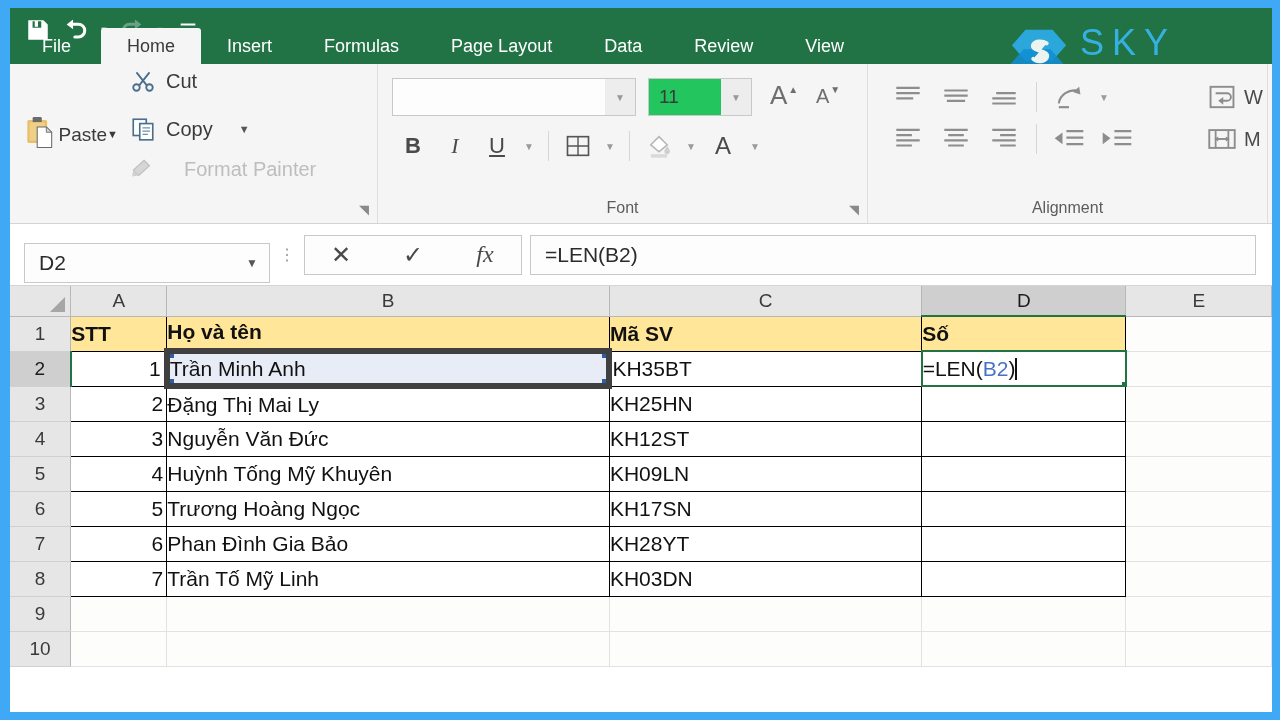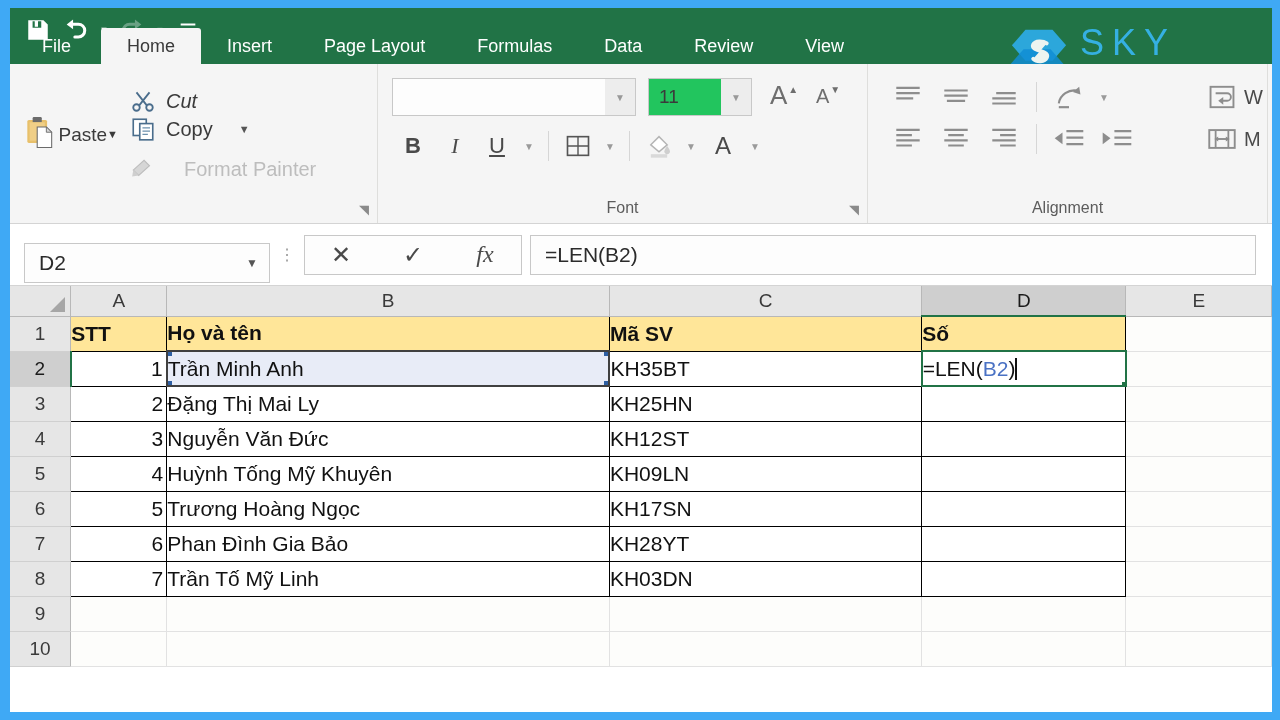--- a/index.html
+++ b/index.html
@@ -113,21 +113,21 @@
     width: 96px; height: 118px;
     display: flex; flex-direction: row; align-items: center;
   }
   .paste-label { font-size: 19px; color: #3a3a3a; margin-top: 4px; }
   .paste-caret { font-size: 11px; color: #3a3a3a; margin-top: 2px; }
   .clip-item {
     position: absolute; left: 120px;
     display: flex; align-items: center; gap: 10px;
     font-size: 20px; color: #3a3a3a;
   }
-  .clip-item.i1 { top: 24px; font-style: italic; }
+  .clip-item.i1 { top: 4px; }
   .clip-item.i2 { top: 52px; }
   .clip-item.i3 { top: 92px; color: #bdbdbd; gap: 28px; }
   .clip-caret { font-size: 11px; color: #555; margin-left: 16px; }
 
   
   .g-font { width: 490px; }
   .fontname-box {
     position: absolute; left: 14px; top: 14px;
     width: 244px; height: 38px;
     background: #fdfdfd; border: 1px solid #c8c8c8;
@@ -281,21 +281,21 @@
     vertical-align: middle;
   }
   .cell.bordered { border: 1px solid #000000; }
   .cell.hdrfill { background: #ffe699; font-weight: bold; }
   .cell.num { text-align: right; padding-right: 3px; }
   .cell.blank { background: #fdfdfb; border-right: 1px solid #e2e2e2; border-bottom: 1px solid #e2e2e2; }
 
   
   .cell.refcell {
     background: #e8ecf7;
-    border: 2px solid #404040;
+    border: 6px solid #404040;
     position: relative;
   }
   .refhandle {
     position: absolute; width: 9px; height: 9px;
     background: #2e5fa3;
   }
   .rh-tl { left: -5px; top: -5px; }
   .rh-tr { right: -5px; top: -5px; }
   .rh-bl { left: -5px; bottom: -5px; }
   .rh-br { right: -5px; bottom: -5px; }
@@ -362,22 +362,22 @@
       </svg>
       <div class="wm-sky">SKY</div>
       <div class="wm-rule"></div>
       <div class="wm-comp">COMPUTER</div>
     </div>
 
     <div class="tabstrip">
       <div class="tab first">File</div>
       <div class="tab active">Home</div>
       <div class="tab">Insert</div>
+      <div class="tab">Formulas</div>
       <div class="tab">Page Layout</div>
-      <div class="tab">Formulas</div>
       <div class="tab">Data</div>
       <div class="tab">Review</div>
       <div class="tab">View</div>
     </div>
   </div>
 
   <div class="ribbon">
 
     <div class="group g-clipboard">
       <div class="paste-btn">

